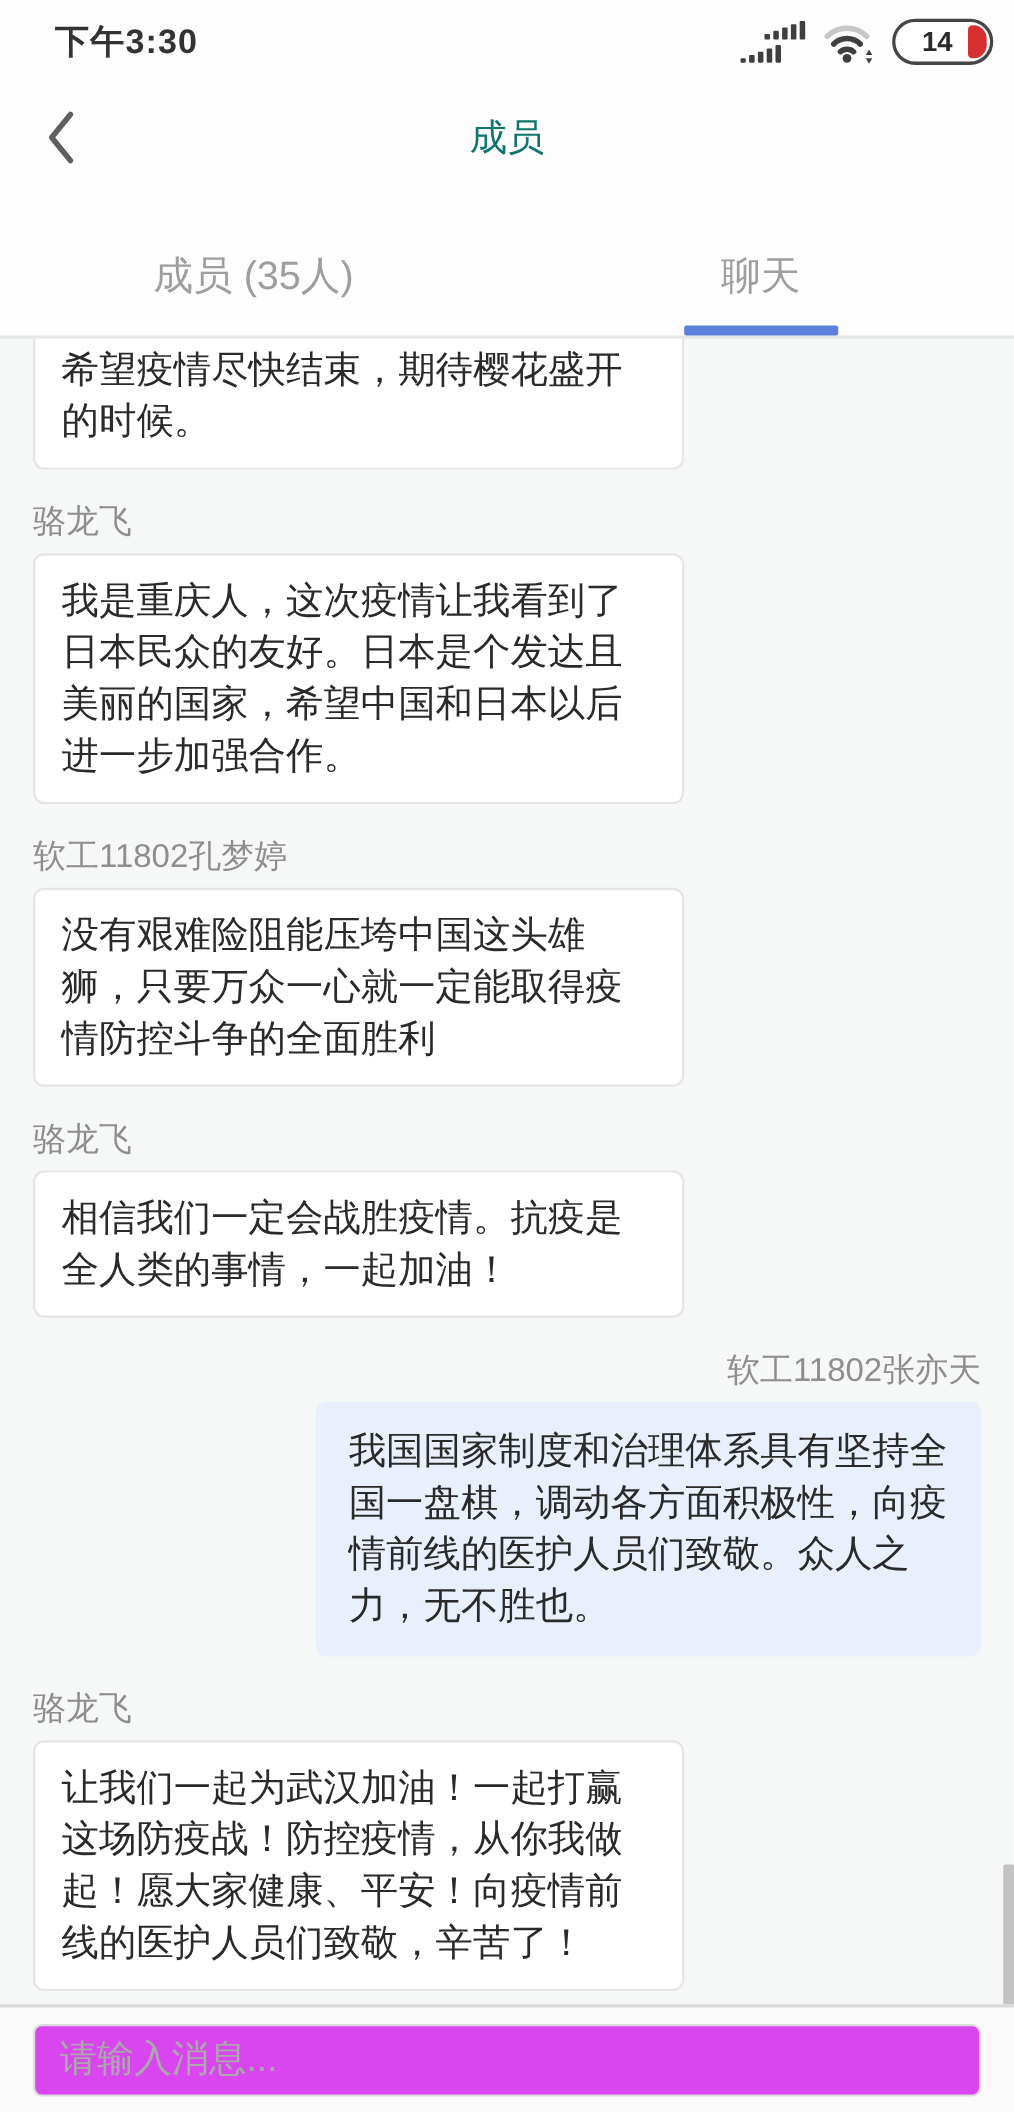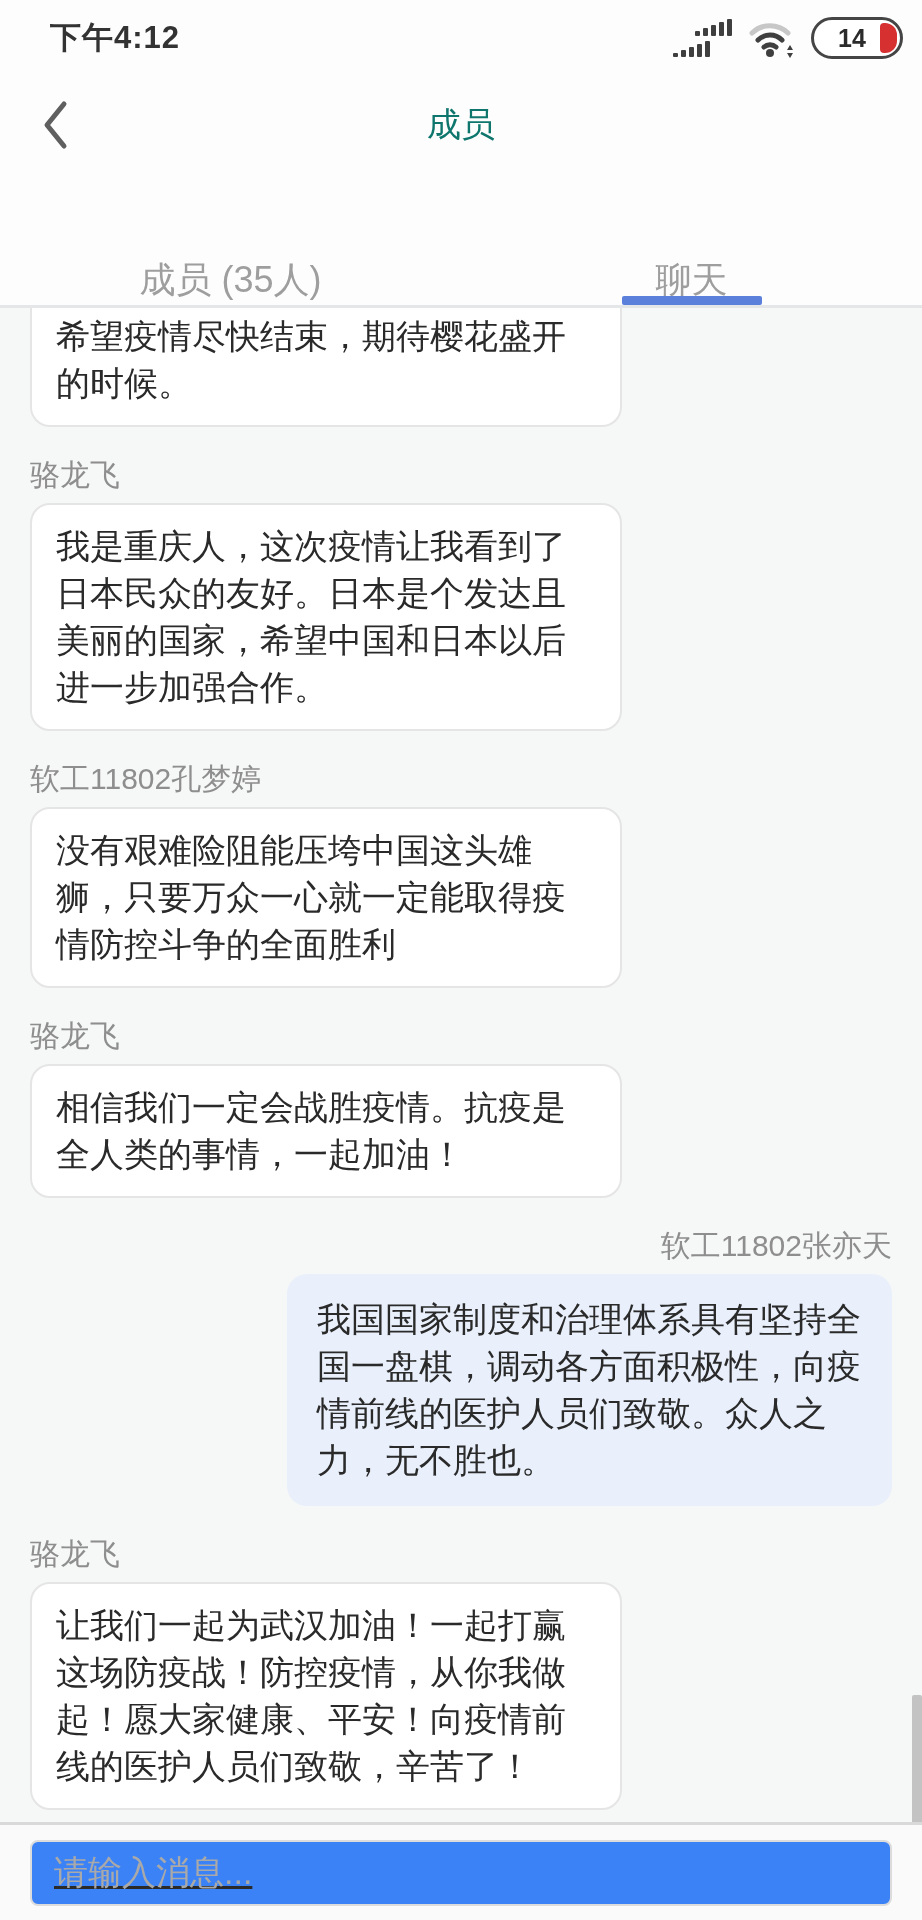--- a/index.html
+++ b/index.html
@@ -36,76 +36,75 @@
     display:flex;align-items:center;justify-content:center;
     font-size:34px;font-weight:400;color:#0f766e;
   }
 
   
   .tab-bar{
     height:128px;flex:0 0 128px;display:flex;border-bottom:3px solid #e5e6e7;
     box-sizing:border-box;background:#fdfdfd;
   }
   .tab{
-    flex:1;display:flex;justify-content:center;align-items:flex-end;
+    flex:1;display:flex;justify-content:center;align-items:center;
     padding-top:18px;position:relative;font-size:36px;color:#9e9e9e;cursor:pointer;
   }
   .tab .underline{
     position:absolute;bottom:0;left:50%;transform:translateX(-50%);
     width:140px;height:9px;border-radius:2px;
   }
 
   
   .chat{
     flex:1;background:#f6f7f7;overflow:hidden;position:relative;
     padding:13px 30px;box-sizing:border-box;display:flex;flex-direction:column;
   }
   .msg-row{display:flex;flex-direction:column;align-items:flex-start;}
   .msg-row.right{align-items:flex-end;}
   .sender{font-size:30px;line-height:32px;color:#8e8e8e;margin:32px 0 12px 0;}
   .bubble{
-    background:#fff;border:2px solid #e5e5e6;border-radius:20px;
+    background:#fff;border:2px solid #e5e5e6;border-radius:10px;
     padding:18px 24px;max-width:540px;
     font-size:34px;line-height:47px;color:#2a2a2a;box-sizing:content-box;
     word-break:break-all;
   }
   .msg-row.right .bubble{
     border:none;padding:22px 30px;max-width:545px;
   }
   .msg-row.clipped .bubble{margin-top:-26px;border-top-left-radius:0;border-top-right-radius:0;border-top:none;}
   .scrollbar-thumb{
     position:absolute;right:0;top:1387px;width:10px;height:132px;
     background:#c3c3c4;border-radius:2px;
   }
 
   
   .composer{
     height:98px;flex:0 0 98px;border-top:3px solid #d9d9d9;background:#fafafa;
     display:flex;align-items:center;padding:0 30px;box-sizing:border-box;
   }
   .message-input{
-    flex:1;height:66px;border:2px solid #dcdcdc;border-radius:8px;background:#3b82f6;
+    flex:1;height:66px;border:2px solid #dcdcdc;border-radius:8px;background:#d946ef;
     font-size:34px;color:#2a2a2a;padding:0 22px;box-sizing:border-box;outline:none;
     font-family:"Liberation Sans","DejaVu Sans",sans-serif;
-    text-decoration:underline;
   }
   .message-input::placeholder{color:#a9a9a9;}
   .send-btn{
     margin-left:24px;width:122px;height:66px;border:none;border-radius:8px;
     background:#cccccc;color:#fff;font-size:34px;cursor:pointer;
     font-family:"Liberation Sans","DejaVu Sans",sans-serif;
   }
 </style>
 </head>
 <body>
 
 <div class="screen">
 
   <div class="status-bar">
-    <span class="status-time">下午4:12</span>
+    <span class="status-time">下午3:30</span>
     <div class="status-icons">
       <svg width="62" height="42" viewBox="0 0 62 42">
         <g fill="#3f3f3f">
           <rect x="22" y="14" width="5" height="5" rx="1"></rect>
           <rect x="30" y="11" width="5" height="8" rx="1"></rect>
           <rect x="38" y="8" width="5" height="11" rx="1"></rect>
           <rect x="46" y="5" width="5" height="14" rx="1"></rect>
           <rect x="54" y="2" width="5" height="17" rx="1"></rect>
           <rect x="0" y="36" width="5" height="4" rx="1"></rect>
           <rect x="8" y="33" width="5" height="7" rx="1"></rect>

